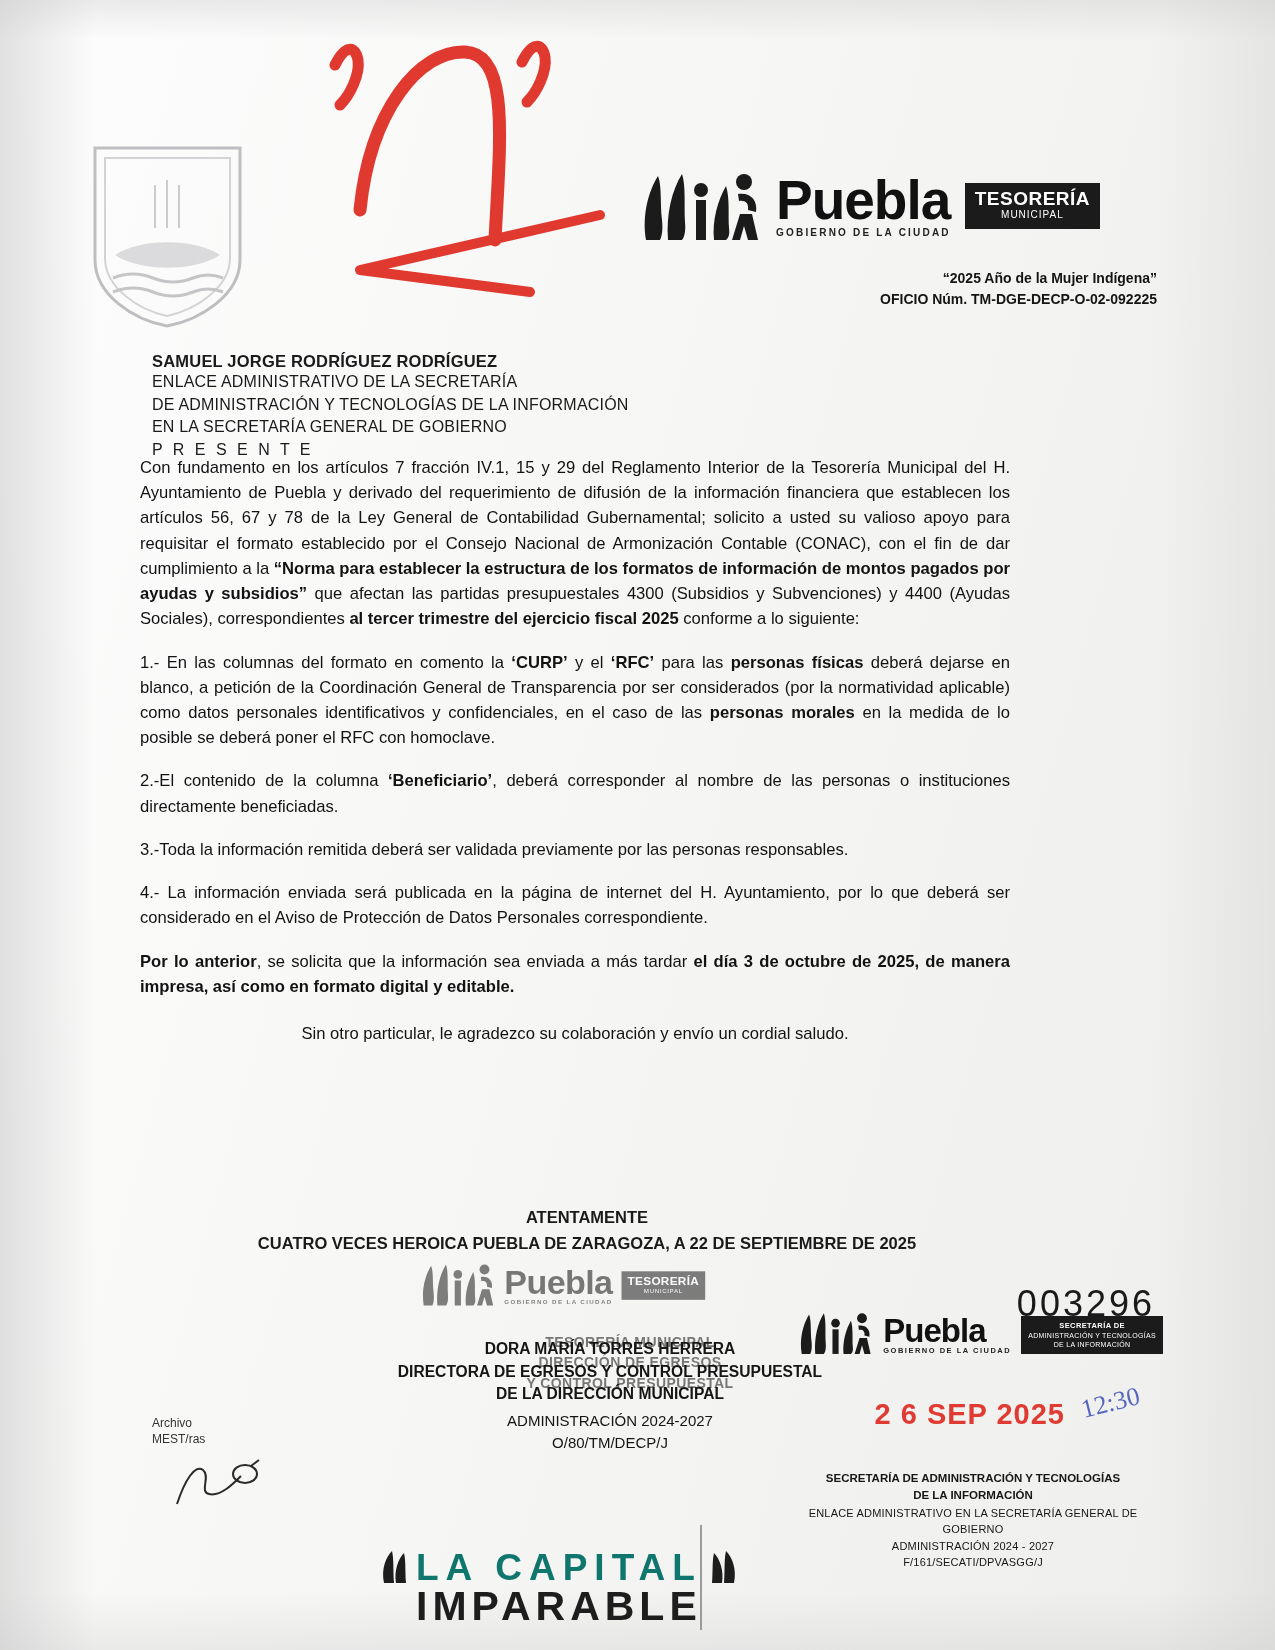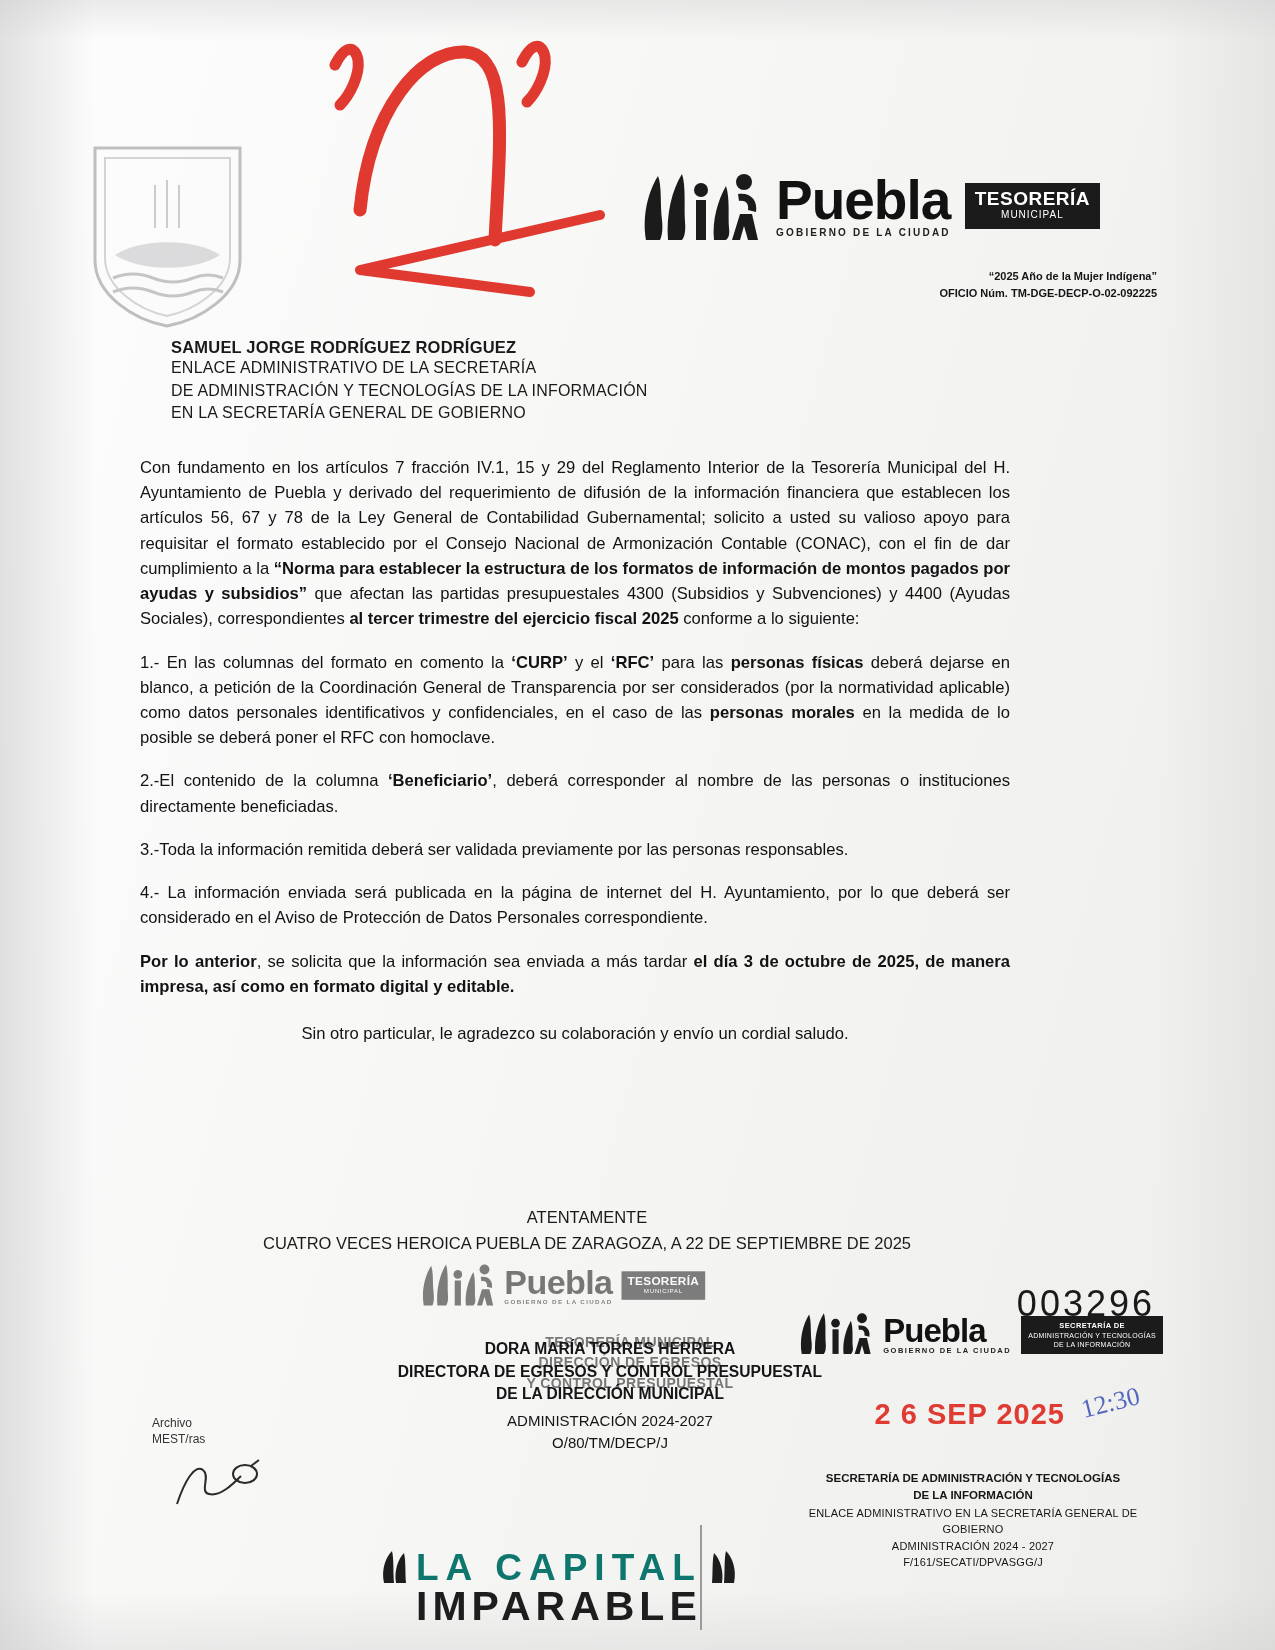--- a/index.html
+++ b/index.html
@@ -30,35 +30,35 @@
   
   .logo-puebla{position:absolute;display:flex;align-items:center;}
   .logo-glyphs{display:flex;align-items:flex-end;gap:2px;}
   .logo-word{font-family:"Liberation Sans",sans-serif;font-weight:700;letter-spacing:-1px;color:#111;}
   .logo-sub{font-size:10px;letter-spacing:2.2px;color:#222;font-weight:700;}
   .tes-badge{background:#1b1b1b;color:#fff;padding:6px 10px 7px;margin-left:14px;text-align:center;}
   .tes-badge .t1{font-size:19px;font-weight:700;letter-spacing:.5px;line-height:1;}
   .tes-badge .t2{font-size:10px;letter-spacing:1px;line-height:1.4;}
 
   .header-right{position:absolute;right:118px;top:268px;text-align:right;}
-  .header-right div{font-size:11px;font-weight:700;color:#141414;line-height:1.5;}
-
-  .addressee{position:absolute;left:152px;top:338px;margin-left:19px;}
+  .header-right div{font-size:14px;font-weight:700;color:#141414;line-height:1.5;}
+
+  .addressee{position:absolute;left:152px;top:352px;}
   .addressee .l1{font-size:16.5px;font-weight:700;letter-spacing:.2px;}
   .addressee .l{font-size:16px;letter-spacing:.2px;line-height:1.42;}
   .addressee .pres{font-size:16px;letter-spacing:3px;margin-top:2px;}
 
   .body{position:absolute;left:140px;top:455px;width:870px;
         font-size:16.6px;line-height:1.52;text-align:justify;color:#121212;}
   .body p{margin:0 0 18px 0;}
   .body b{font-weight:700;}
   .center{text-align:center;}
 
   .closing{position:absolute;left:152px;top:1205px;width:870px;text-align:center;
-    font-size:16.5px;font-weight:400;line-height:1.55;}
+    font-size:16.5px;font-weight:700;line-height:1.55;}
 
   
   .seal{position:absolute;text-align:center;color:#2b2b2b;opacity:.62;
     font-size:14px;line-height:1.45;letter-spacing:.4px;font-weight:700;}
   .signer{position:absolute;left:300px;top:1338px;width:620px;text-align:center;
     font-size:15.6px;font-weight:700;line-height:1.45;color:#151515;}
 
   .stamp-num{position:absolute;right:120px;top:1283px;font-size:36px;letter-spacing:3px;
     color:#1a1a1a;font-family:"Liberation Sans",sans-serif;}
 
@@ -142,20 +142,21 @@
   <div class="header-right">
     <div>“2025 Año de la Mujer Indígena”</div>
     <div>OFICIO Núm. TM-DGE-DECP-O-02-092225</div>
   </div>
 
   <div class="addressee">
     <div class="l1">SAMUEL JORGE RODRÍGUEZ RODRÍGUEZ</div>
     <div class="l">ENLACE ADMINISTRATIVO DE LA SECRETARÍA</div>
     <div class="l">DE ADMINISTRACIÓN Y TECNOLOGÍAS DE LA INFORMACIÓN</div>
     <div class="l">EN LA SECRETARÍA GENERAL DE GOBIERNO</div>
+    <div class="pres">P R E S E N T E</div>
   </div>
 
   <div class="body">
     <p><span>Con fundamento en los artículos 7 fracción IV.1, 15 y 29 del Reglamento Interior de la Tesorería Municipal del H. Ayuntamiento de Puebla y derivado del requerimiento de difusión de la información financiera que establecen los artículos 56, 67 y 78 de la Ley General de Contabilidad Gubernamental; solicito a usted su valioso apoyo para requisitar el formato establecido por el Consejo Nacional de Armonización Contable (CONAC), con el fin de dar cumplimiento a la </span><b>“Norma para establecer la estructura de los formatos de información de montos pagados por ayudas y subsidios”</b><span> que afectan las partidas presupuestales 4300 (Subsidios y Subvenciones) y 4400 (Ayudas Sociales), correspondientes </span><b>al tercer trimestre del ejercicio fiscal 2025</b><span> conforme a lo siguiente:</span></p>
 
     <p><span>1.- En las columnas del formato en comento la </span><b>‘CURP’</b><span> y el </span><b>‘RFC’</b><span> para las </span><b>personas físicas</b><span> deberá dejarse en blanco, a petición de la Coordinación General de Transparencia por ser considerados (por la normatividad aplicable) como datos personales identificativos y confidenciales, en el caso de las </span><b>personas morales</b><span> en la medida de lo posible se deberá poner el RFC con homoclave.</span></p>
 
     <p><span>2.-El contenido de la columna </span><b>‘Beneficiario’</b><span>, deberá corresponder al nombre de las personas o instituciones directamente beneficiadas.</span></p>
 
     <p>3.-Toda la información remitida deberá ser validada previamente por las personas responsables.</p>

